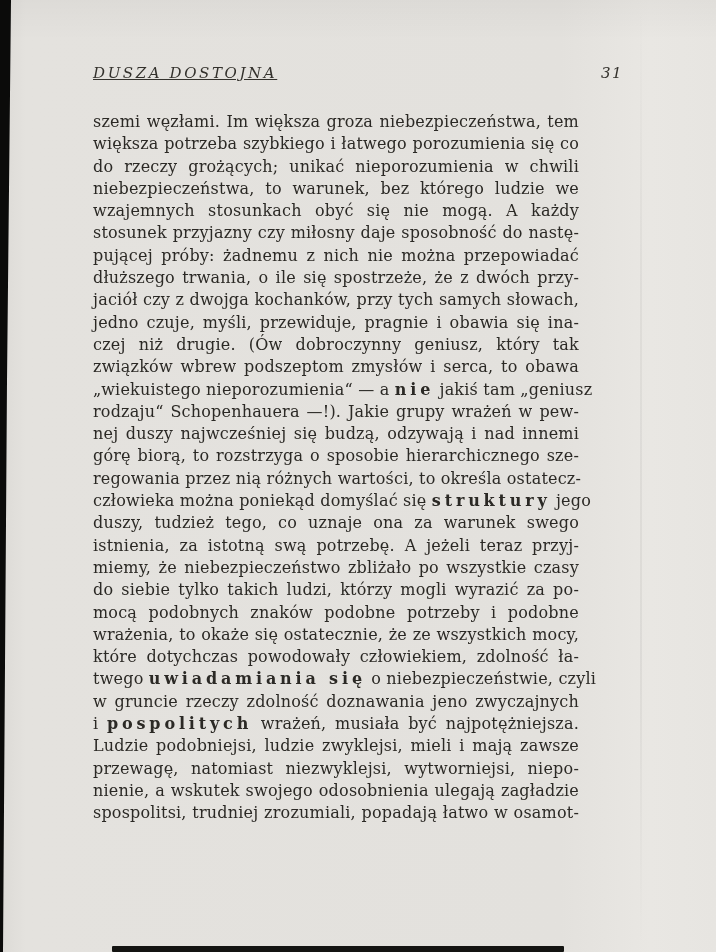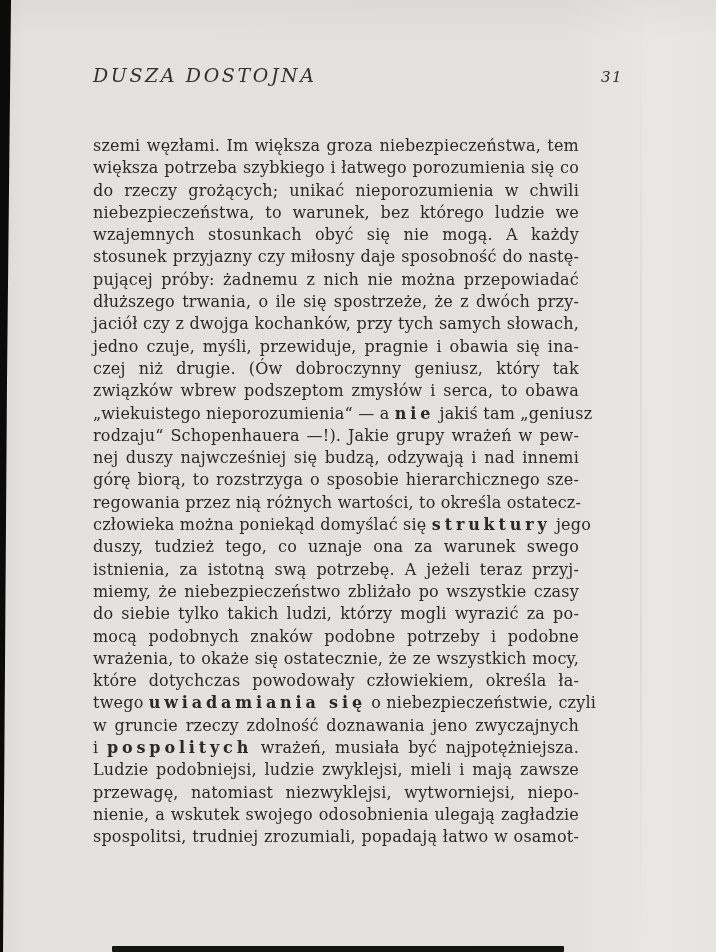--- a/index.html
+++ b/index.html
@@ -28,32 +28,32 @@
     background: #141412;
     border-radius: 1px;
   }
   .running-head {
     position: absolute; left: 93px; top: 64px; width: 530px;
     display: flex; justify-content: space-between; align-items: baseline;
     color: #33312c;
   }
   .running-head .title {
     font-style: italic;
-    font-size: 19px;
+    font-size: 15px;
     letter-spacing: 2.6px;
+    text-decoration: underline;
   }
   .running-head .pagenum {
     font-style: italic;
     font-size: 15px;
     letter-spacing: 1.5px;
   }
   .text-block {
     position: absolute; left: 93px; top: 111px; width: 486px;
     color: #2b2925;
-    margin-top: 24px;
   }
   .line {
     height: 22.3px;
     line-height: 22.3px;
     font-size: 16px;
     letter-spacing: 0.2px;
     text-align: justify;
     text-align-last: justify;
     white-space: nowrap;
   }
@@ -95,21 +95,21 @@
       <div class="line"><span>nej duszy najwcześniej się budzą, odzywają i nad innemi</span></div>
       <div class="line"><span>górę biorą, to rozstrzyga o sposobie hierarchicznego sze-</span></div>
       <div class="line"><span>regowania przez nią różnych wartości, to określa ostatecz-</span></div>
       <div class="line"><span>człowieka można poniekąd domyślać się </span><span class="sperr">struktury</span><span> jego</span></div>
       <div class="line"><span>duszy, tudzież tego, co uznaje ona za warunek swego</span></div>
       <div class="line"><span>istnienia, za istotną swą potrzebę. A jeżeli teraz przyj-</span></div>
       <div class="line"><span>miemy, że niebezpieczeństwo zbliżało po wszystkie czasy</span></div>
       <div class="line"><span>do siebie tylko takich ludzi, którzy mogli wyrazić za po-</span></div>
       <div class="line"><span>mocą podobnych znaków podobne potrzeby i podobne</span></div>
       <div class="line"><span>wrażenia, to okaże się ostatecznie, że ze wszystkich mocy,</span></div>
-      <div class="line"><span>które dotychczas powodowały człowiekiem, określa ła-</span></div>
+      <div class="line"><span>które dotychczas powodowały człowiekiem, zdolność ła-</span></div>
       <div class="line"><span>twego </span><span class="sperr">uwiadamiania się</span><span> o niebezpieczeństwie, czyli</span></div>
       <div class="line"><span>w gruncie rzeczy zdolność doznawania jeno zwyczajnych</span></div>
       <div class="line"><span>i </span><span class="sperr">pospolitych</span><span> wrażeń, musiała być najpotężniejsza.</span></div>
       <div class="line"><span>Ludzie podobniejsi, ludzie zwyklejsi, mieli i mają zawsze</span></div>
       <div class="line"><span>przewagę, natomiast niezwyklejsi, wytworniejsi, niepo-</span></div>
       <div class="line"><span>nienie, a wskutek swojego odosobnienia ulegają zagładzie</span></div>
       <div class="line"><span>spospolitsi, trudniej zrozumiali, popadają łatwo w osamot-</span></div>
     </main>
 </div>
 

